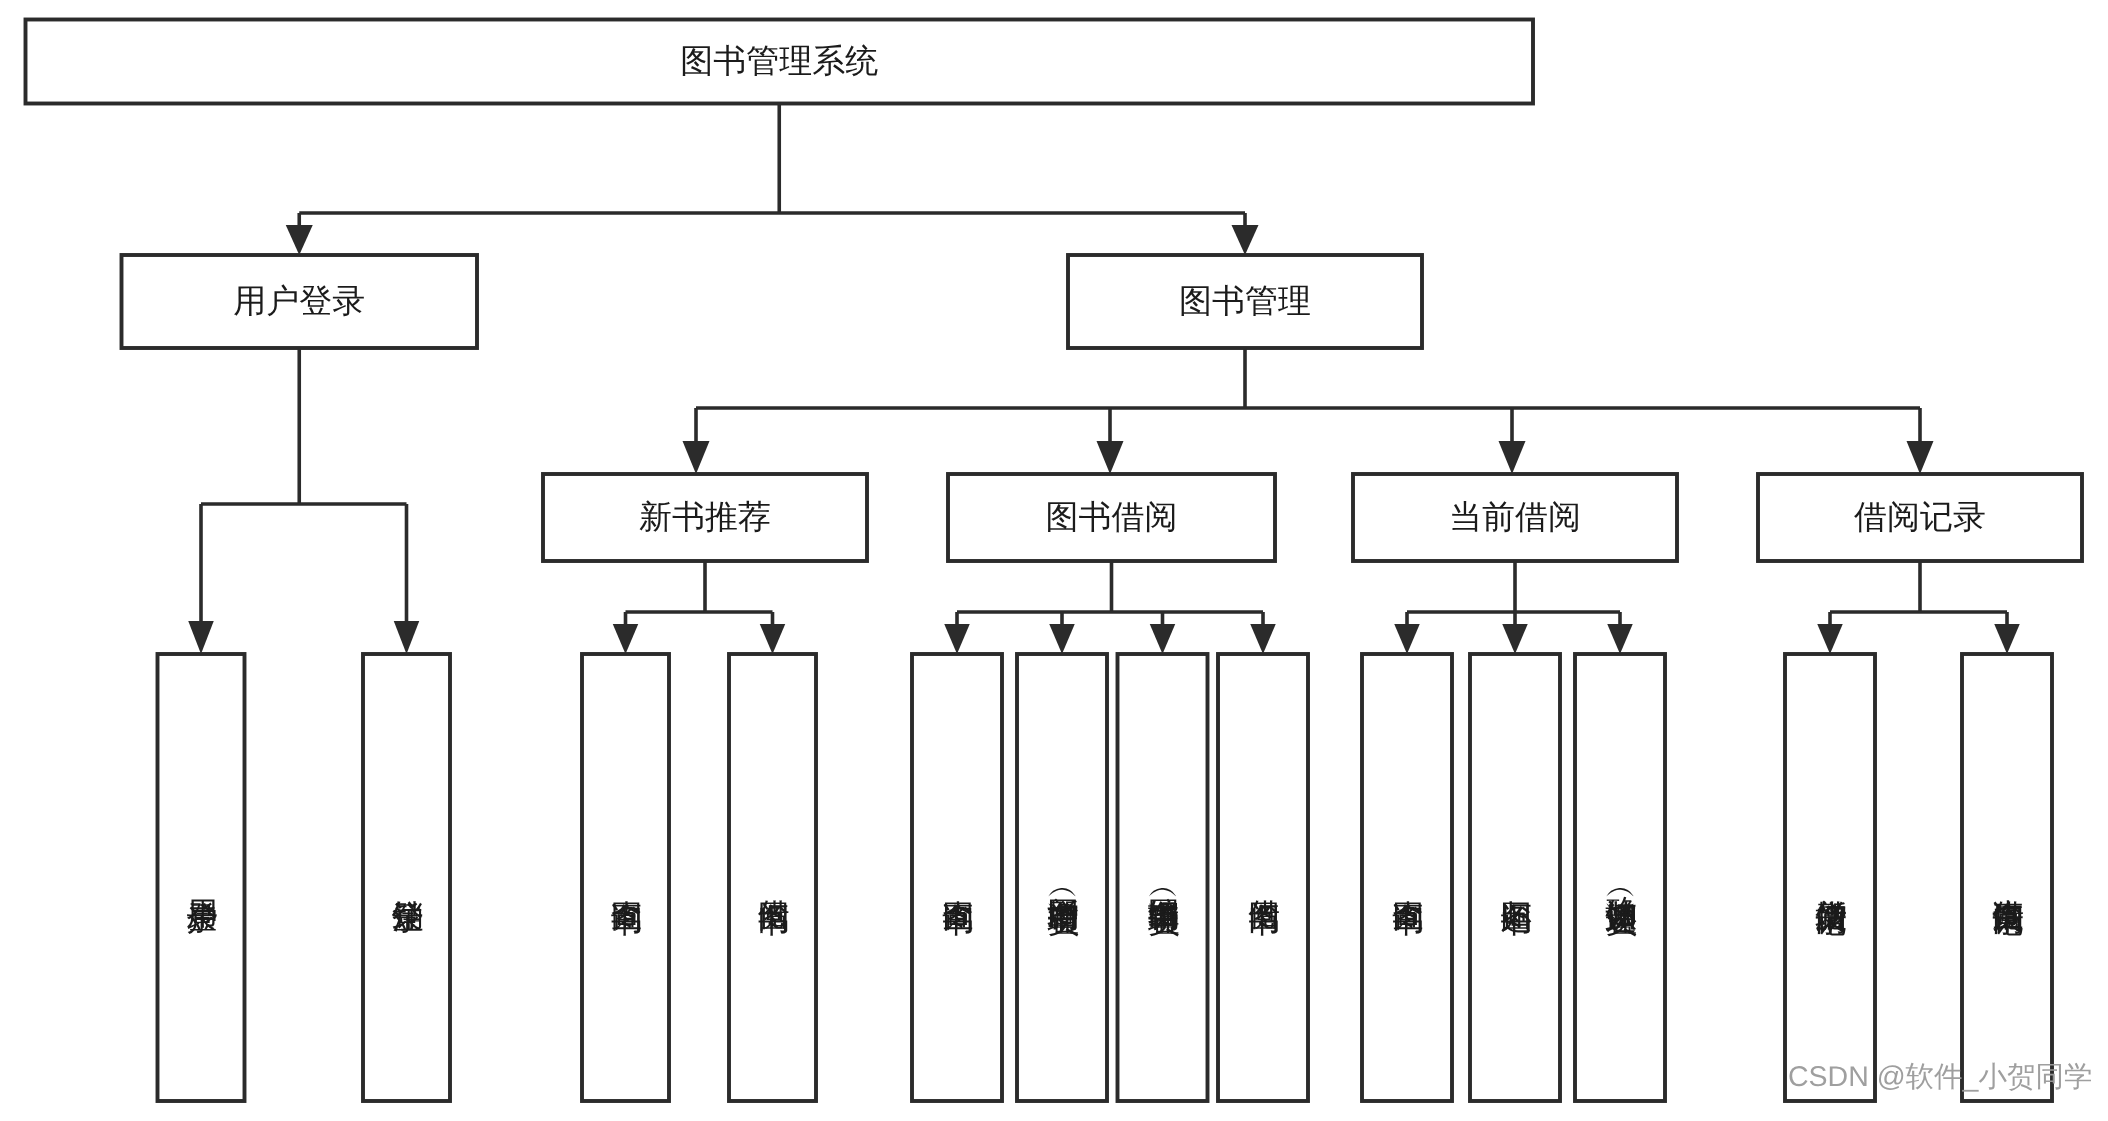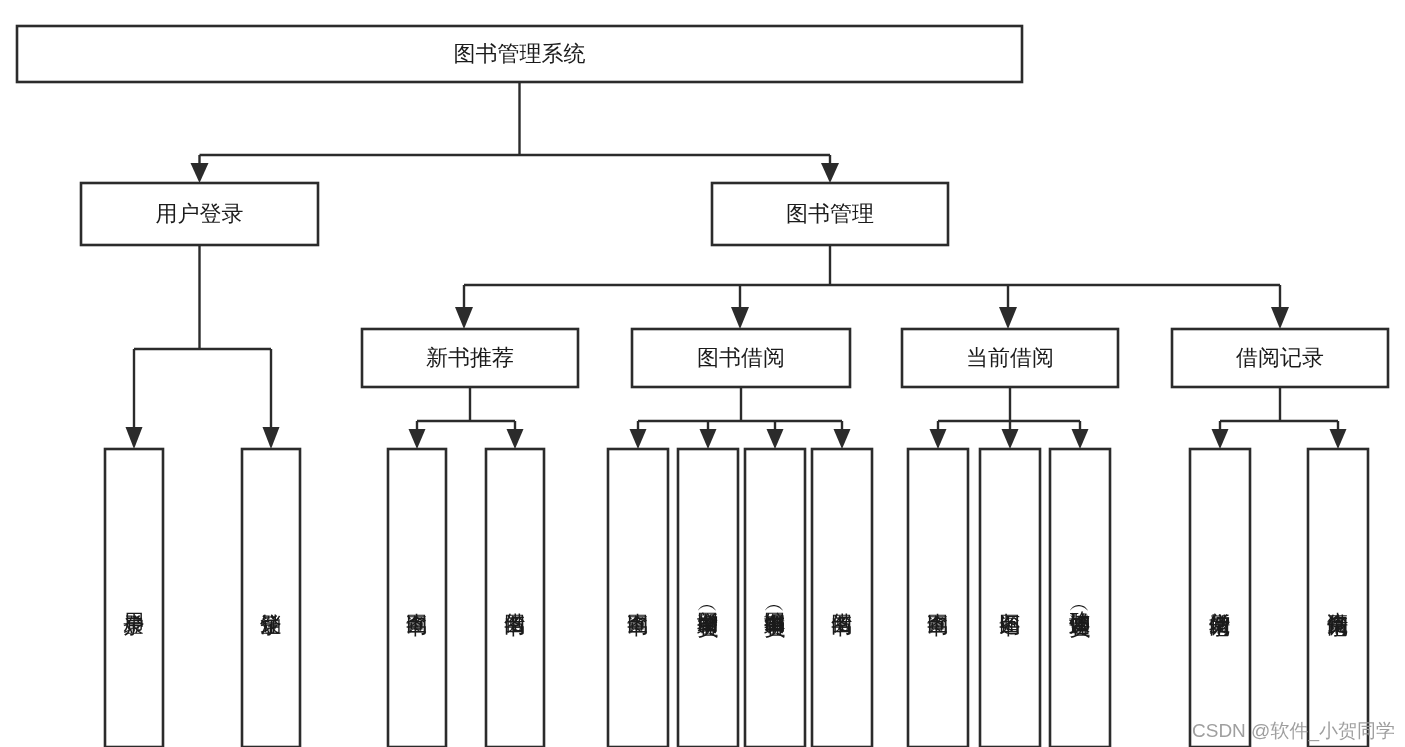--- a/index.html
+++ b/index.html
@@ -11,21 +11,20 @@
     width: 1405px;
     height: 747px;
     font-family: "Liberation Sans", "DejaVu Sans", sans-serif;
     overflow: hidden;
   }
   #diagram-root {
     position: relative;
     width: 1405px;
     height: 692px;
     background: #ffffff;
-    margin-top: 13px;
   }
   svg.diagram-canvas {
     position: absolute;
     left: 0;
     top: 0;
     width: 1405px;
     height: 747px;
     display: block;
   }
   .node-box {

